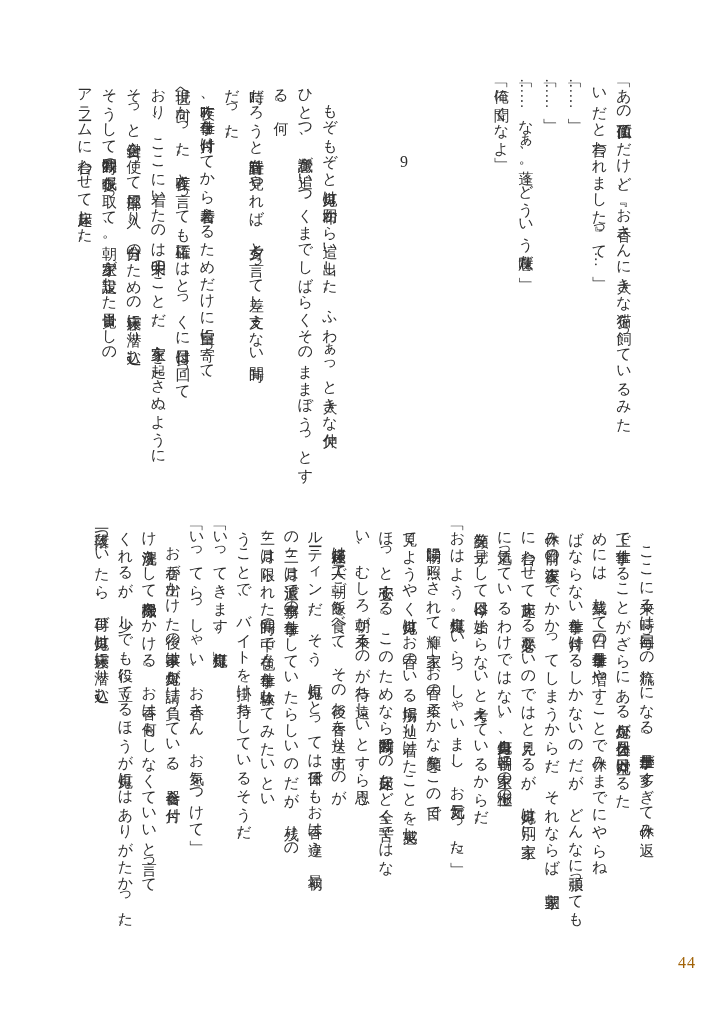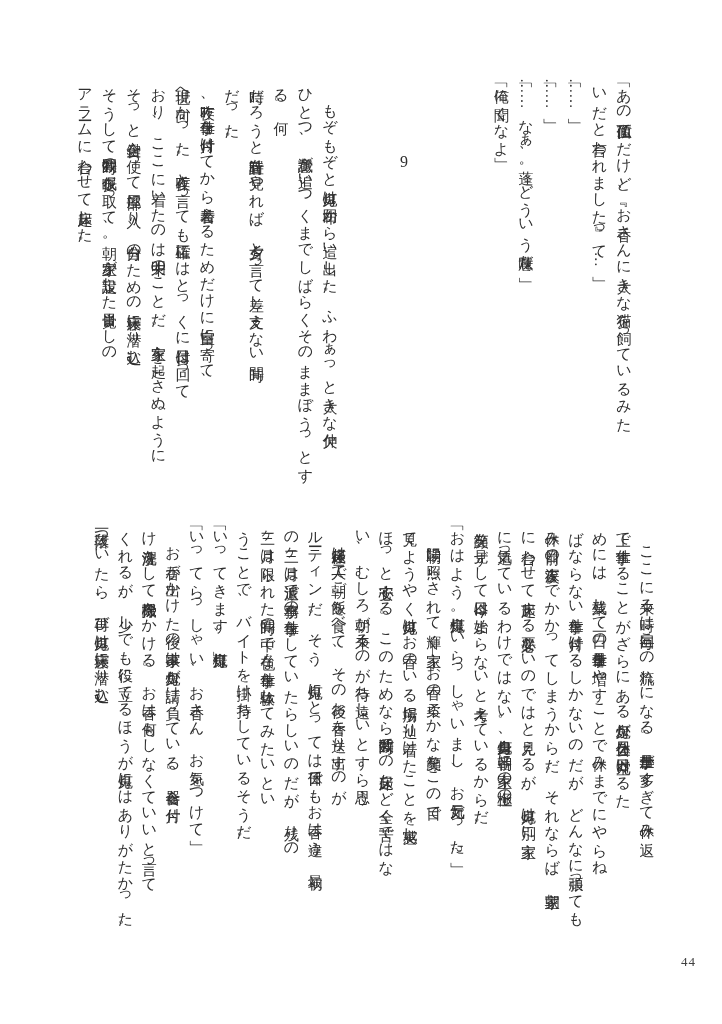--- a/index.html
+++ b/index.html
@@ -39,22 +39,22 @@
   }
   .section-line {
     text-indent: 75px;
     text-orientation: upright;
     font-size: 16px;
   }
   .page-number {
     position: absolute;
     top: 954px;
     right: 26px;
-    font-size: 13px;
-    color: #404040;
+    font-size: 16px;
+    color: #a16207;
     letter-spacing: 1px;
   }
 </style>
 </head>
 <body>
 
 <div class="page">
   <div class="vblock upper" id="upper-block">
       <p class="vline">「あの仏頂面でだけど、『お香さんに大きな猫を飼っているみた</p>
       <p class="vline">いだと言われました』って…」</p>

